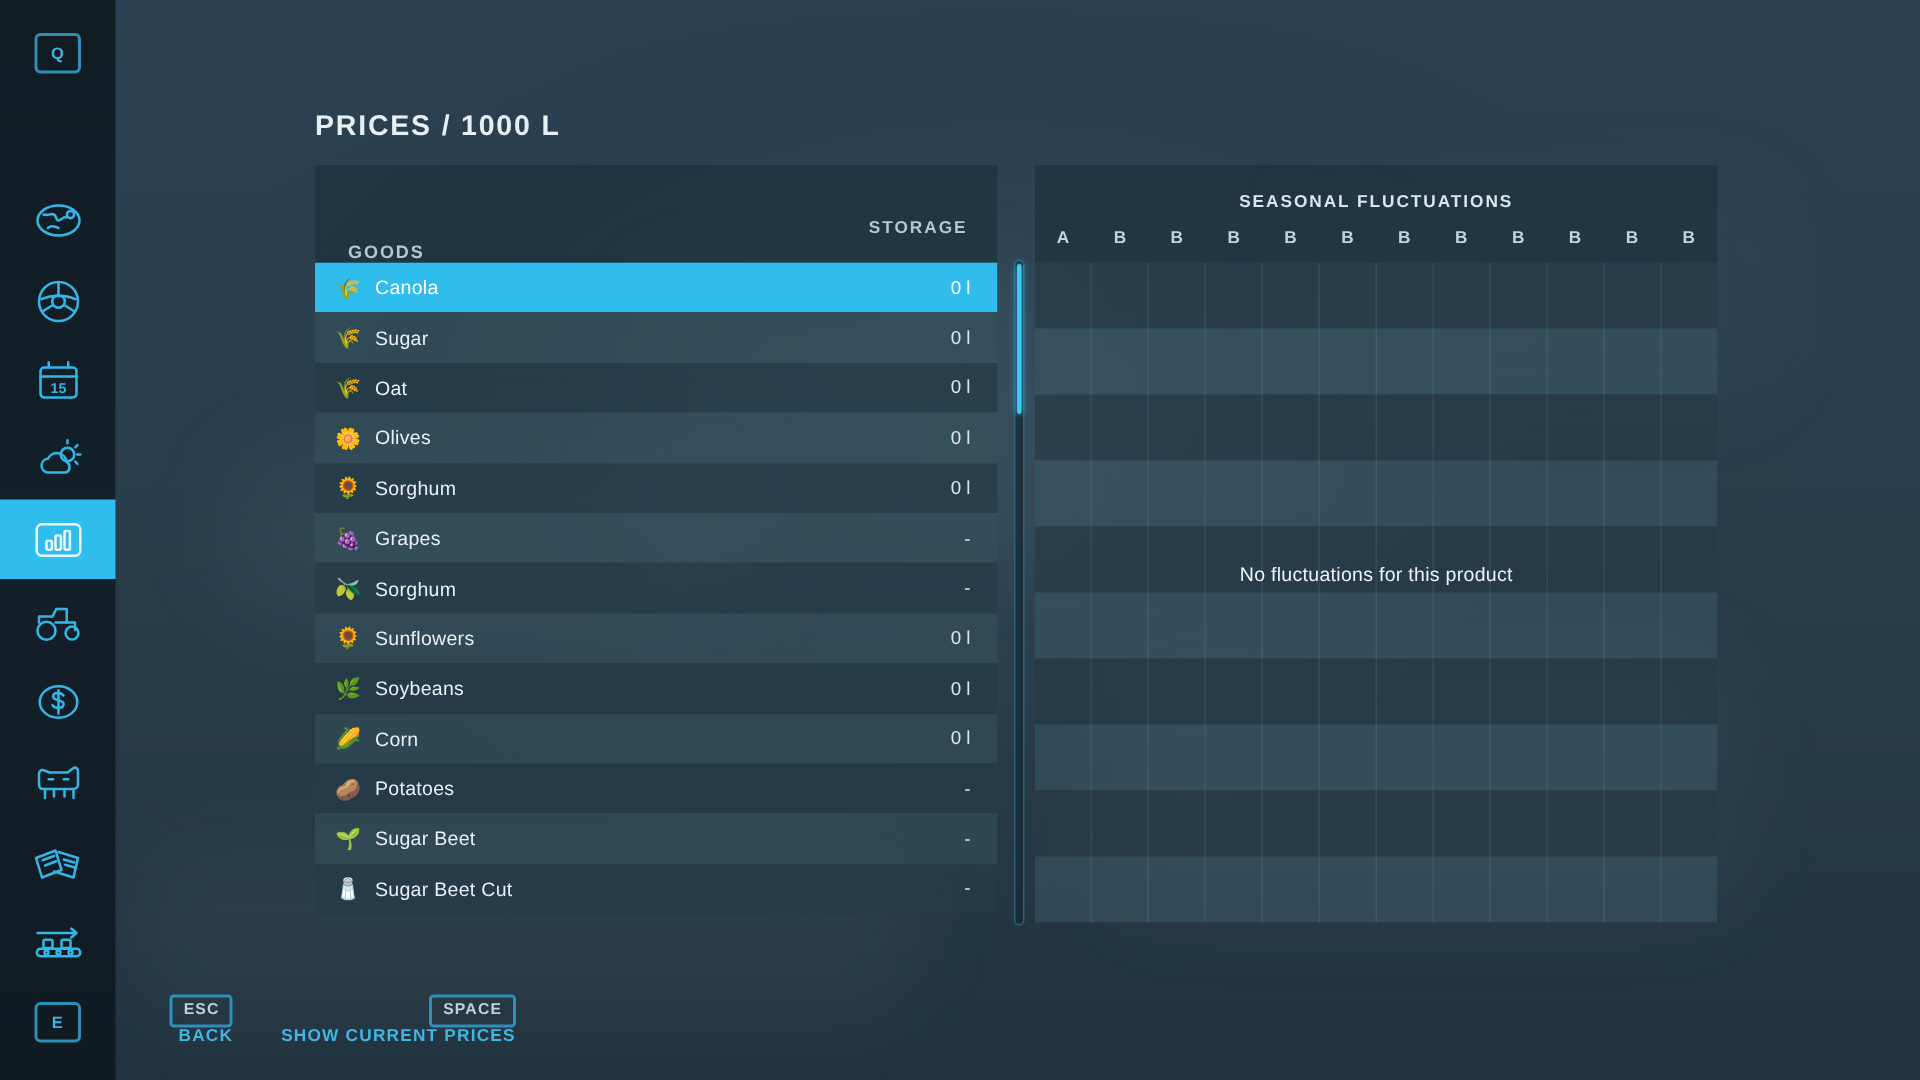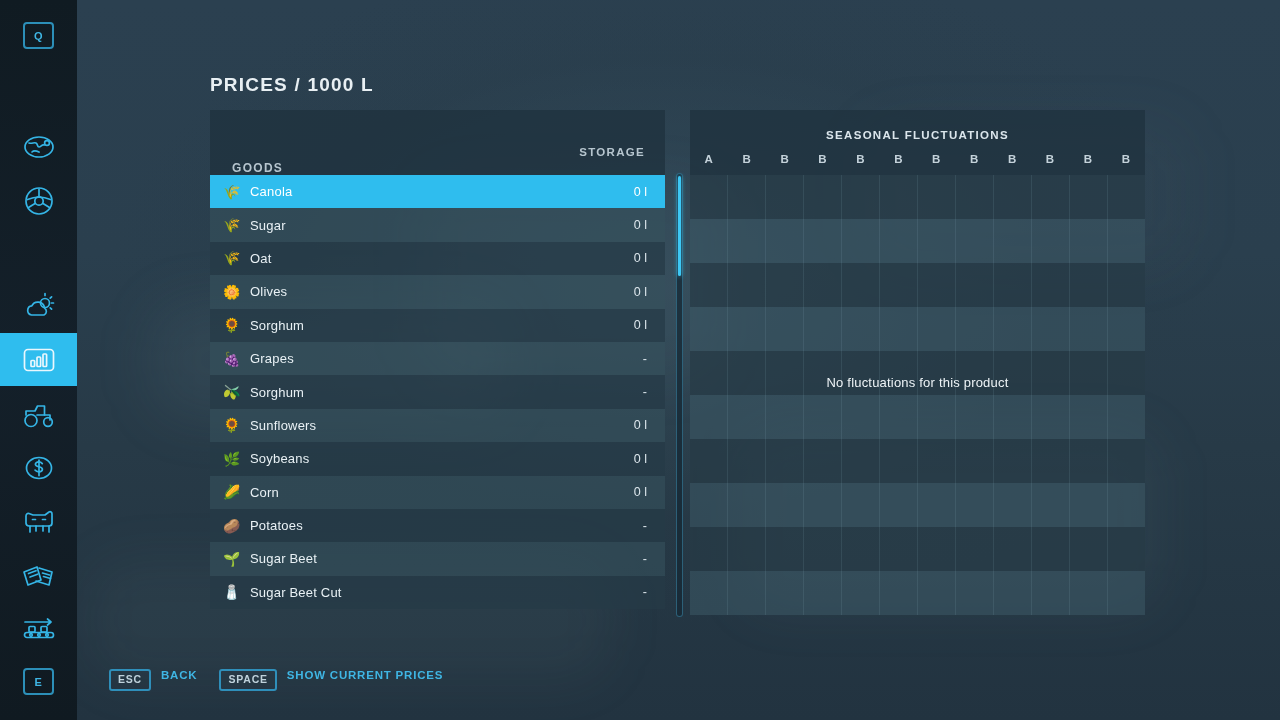--- a/index.html
+++ b/index.html
@@ -114,21 +114,21 @@
   #fluct-vlines { position:absolute; left:0; top:0; width:455px; height:440px; display:flex; }
   .f-vcell { flex:1 1 0; border-right:1px solid rgba(150,185,200,0.13); }
   .f-vcell:last-child { border-right:none; }
   #fluct-msg {
     position:absolute; left:0; right:0; top:200px; text-align:center;
     font-size:13px; color:#eef4f7; letter-spacing:0.2px;
   }
 
   
   #helpbar { position:absolute; left:109px; top:668px; height:24px; display:flex; align-items:center; }
-  .help-item { display:flex; align-items:flex-start; margin-right:22px; }
+  .help-item { display:flex; align-items:flex-end; margin-right:22px;flex-direction:column; }
   .help-key {
     border:2px solid #2f8fba; border-radius:3px; color:#bfd2dc;
     font-size:10.5px; font-weight:bold; letter-spacing:0.8px;
     padding:3px 7px 4px 7px; line-height:1; min-width:27px; text-align:center;
   }
   .help-label {
     margin-left:10px; color:#3fb6e4; font-size:11.5px;
     font-weight:bold; letter-spacing:0.8px;
   }
 </style>
@@ -164,20 +164,30 @@
       <span>
         <svg width="34" height="34" viewBox="0 0 34 34">
           <circle class="ico" cx="17" cy="17" r="13"></circle>
           <circle class="ico" cx="17" cy="17" r="4.2"></circle>
           <path class="ico" d="M17 12.8V5M13 19.5l-6.5 4M21 19.5l6.5 4"></path>
           <path class="ico" d="M5.5 15.5c7-3 16-3 23 0"></path>
         </svg>
       </span>
     </div>
 
+    <div class="side-item" style="top:227px">
+      <span>
+        <svg width="34" height="32" viewBox="0 0 34 32">
+          <rect class="ico" x="5" y="7" width="24" height="20" rx="2.5"></rect>
+          <path class="ico" d="M5 13h24"></path>
+          <path class="ico" d="M10.5 7V3.5M23.5 7V3.5"></path>
+          <text x="17" y="24" text-anchor="middle" font-family="Liberation Sans, sans-serif" font-size="9.5" font-weight="bold" fill="#35b5e6" stroke="none">15</text>
+        </svg>
+      </span>
+    </div>
 
     <div class="side-item" style="top:280px">
       <span>
         <svg width="34" height="34" viewBox="0 0 34 34">
           <circle class="ico" cx="23" cy="13" r="4.5"></circle>
           <path class="ico" d="M23 5.5v-2M29.5 13h2M28.2 8.2l1.4-1.4M28.2 17.8l1.4 1.4"></path>
           <path class="ico" d="M9.5 25a4.6 4.6 0 0 1 .3-9.1 6.7 6.7 0 0 1 12.7 2.2A3.9 3.9 0 0 1 22 25z"></path>
         </svg>
       </span>
     </div>

